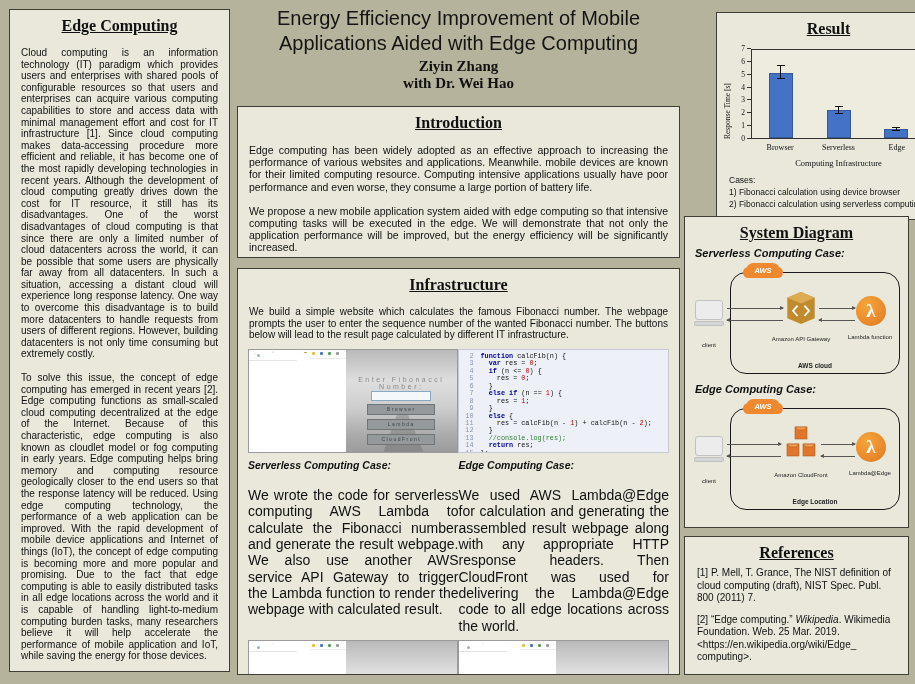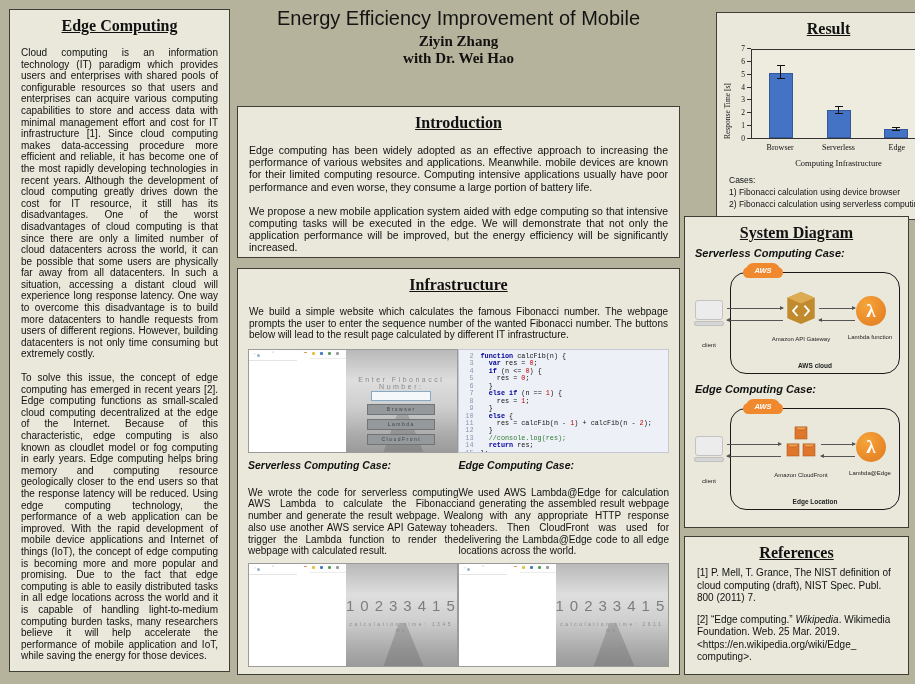--- a/index.html
+++ b/index.html
@@ -34,21 +34,21 @@
   .web-buttons{position:absolute;top:53%;left:50%;transform:translateX(-50%);display:flex;flex-direction:column;gap:4px;align-items:center;}
   .web-btn{width:66px;height:9px;background:#95999b;border:1px solid #6f7476;color:#3f4446;font-size:5px;letter-spacing:1.5px;display:flex;align-items:center;justify-content:center;}
   .code-frame{width:213px;height:104px;background:#eef0f7;border:1px solid #c6c8d8;box-sizing:border-box;font-family:"Liberation Mono",monospace;font-size:6.8px;line-height:1.1;padding:3px 2px;overflow:hidden;}
   .code-row{display:flex;white-space:pre;}
   .ln{width:13px;color:#8a97ad;text-align:right;margin-right:7px;flex:none;}
   .code-frame .k{color:#00009c;font-weight:bold;}
   .code-frame .n{color:#c40000;}
   .code-frame .c{color:#2e7d32;}
   .case-col{width:211px;}
   .case-head{font-style:italic;font-weight:bold;font-size:10.5px;margin:2px 0 1px;}
-  .case-text{font-size:10px;line-height:1.17;text-align:justify;margin-top:16px;}
+  .case-text{font-size:14px;line-height:1.17;text-align:justify;margin-top:16px;}
   
   .chart{position:relative;height:128px;margin:0 6px;}
   .ylabel{position:absolute;left:0;top:6px;bottom:32px;writing-mode:vertical-rl;transform:rotate(180deg);display:flex;align-items:center;font-family:"Liberation Serif",serif;font-size:7.5px;color:#222;}
   .yaxis{position:absolute;left:13px;width:15px;top:6px;bottom:32px;}
   .ytick-label{position:absolute;right:6px;font-family:"Liberation Serif",serif;font-size:7.5px;}
   .ytick-mark{position:absolute;right:0;width:4px;height:1px;background:#333;}
   .plot{position:absolute;left:28px;right:8px;top:6px;bottom:32px;border:1px solid #333;background:#edecdf;}
   .bar{position:absolute;bottom:0;width:24px;background:#4472c4;border:1px solid #35589b;box-sizing:border-box;}
   .errline{position:absolute;width:1px;background:#111;}
   .errcap{position:absolute;width:8px;height:1px;background:#111;}
@@ -83,20 +83,21 @@
 
   <div class="panel" style="left:9px;top:9px;width:221px;height:663px;">
     <div class="sec-h">Edge Computing</div>
     <p class="body-text">Cloud computing is an information technology (IT) paradigm which provides users and enterprises with shared pools of configurable resources so that users and enterprises can acquire various computing capabilities to store and access data with minimal management effort and cost for IT infrastructure [1]. Since cloud computing makes data-accessing procedure more efficient and reliable, it has become one of the most rapidly developing technologies in recent years. Although the development of cloud computing greatly drives down the cost for IT resource, it still has its disadvantages. One of the worst disadvantages of cloud computing is that since there are only a limited number of cloud datacenters across the world, it can be possible that some users are physically far away from all datacenters. In such a situation, accessing a distant cloud will experience long response latency. One way to overcome this disadvantage is to build more datacenters to handle requests from users of different regions. However, building datacenters is not only time consuming but extremely costly.</p>
     <p class="body-text">To solve this issue, the concept of edge computing has emerged in recent years [2]. Edge computing functions as small-scaled cloud computing decentralized at the edge of the Internet. Because of this characteristic, edge computing is also known as cloudlet model or fog computing in early years. Edge computing helps bring memory and computing resource geologically closer to the end users so that the response latency will be reduced. Using edge computing technology, the performance of a web application can be improved. With the rapid development of mobile device applications and Internet of things (IoT), the concept of edge computing is becoming more and more popular and promising. Due to the fact that edge computing is able to easily distributed tasks in all edge locations across the world and it is capable of handling light-to-medium computing burden tasks, many researchers believe it will help accelerate the performance of mobile application and IoT, while saving the energy for those devices.</p>
   </div>
 
   <div class="title-block">
     <div class="main-title">
       <div>Energy Efficiency Improvement of Mobile</div>
+      <div>Applications Aided with Edge Computing</div>
     </div>
     <div class="author">Ziyin Zhang</div>
     <div class="advisor">with Dr. Wei Hao</div>
   </div>
 
   <div class="panel" style="left:237px;top:106px;width:443px;height:152px;">
     <div class="sec-h">Introduction</div>
     <p class="body-text" style="font-size:10.5px;">Edge computing has been widely adopted as an effective approach to increasing the performance of various websites and applications. Meanwhile. mobile devices are known for their limited computing resource. Computing intensive applications usually have poor performance and even worse, they consume a large portion of battery life.</p>
     <p class="body-text" style="font-size:10.5px;">We propose a new mobile application system aided with edge computing so that intensive computing tasks will be executed in the edge. We will demonstrate that not only the application performance will be improved, but the energy efficiency will be significantly increased.</p>
   </div>

